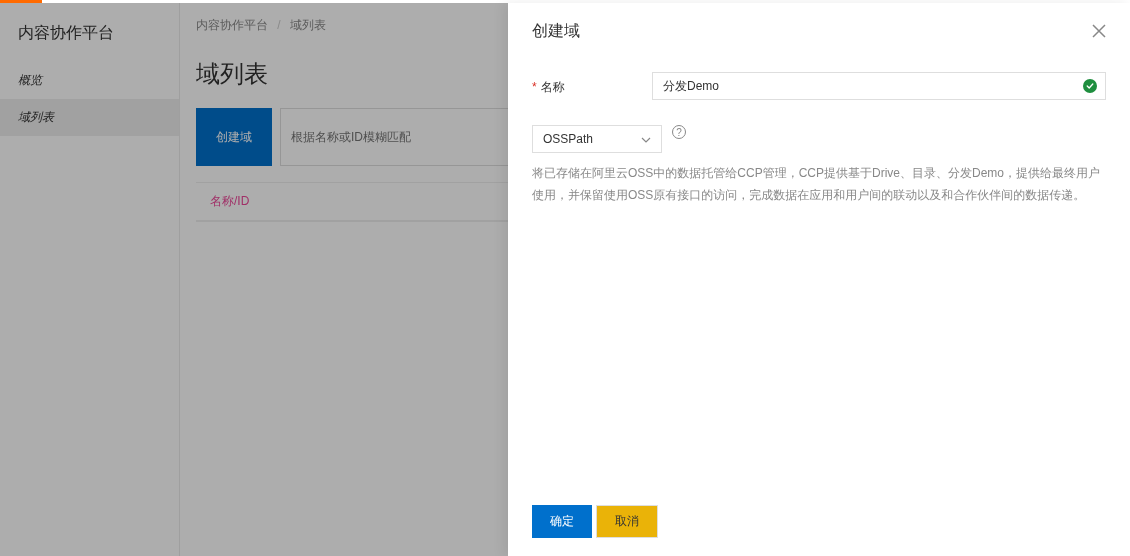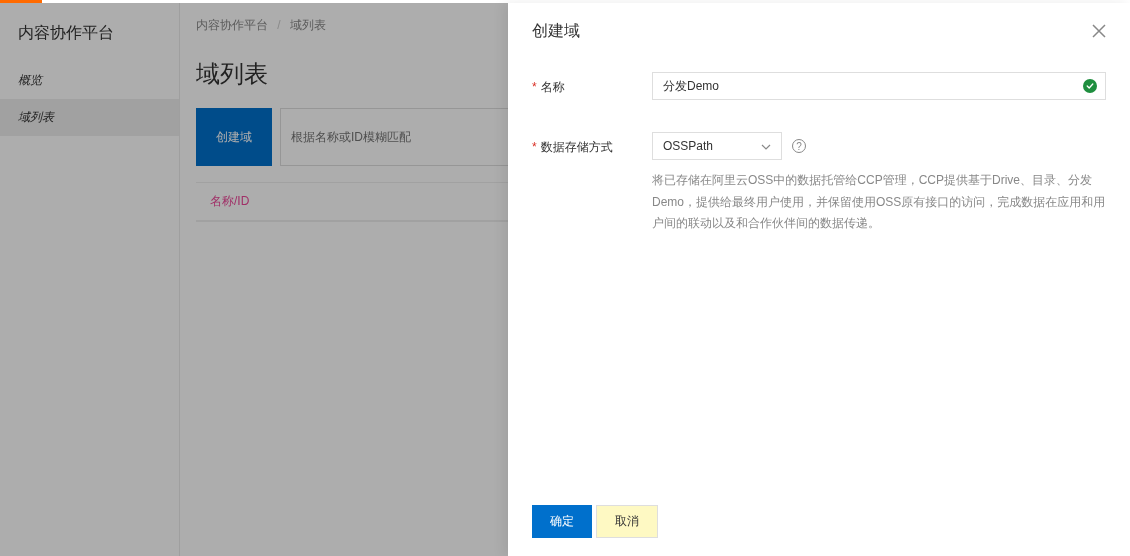--- a/index.html
+++ b/index.html
@@ -132,21 +132,21 @@
       color: #888;
       font-size: 14px;
       line-height: 1;
     }
     .drawer-body {
       flex: 1;
       padding: 18px 24px 0;
     }
     .form-row {
       display: flex;
-      margin-bottom: 32px;
+      margin-bottom: 25px;
     }
     .form-label {
       width: 120px;
       flex-shrink: 0;
       font-size: 12px;
       color: #333;
       padding-top: 7px;
     }
     .form-label .req { color: #d93026; margin-right: 4px; }
     .form-control-wrap { flex: 1; }
@@ -178,21 +178,20 @@
       padding: 8px 10px;
       font-size: 12px;
       color: #333;
       height: 62px;
       resize: none;
       font-family: inherit;
     }
     .textarea::placeholder { color: #aaa; }
     .select-wrap {
       display: flex;
-      align-items: center;
       gap: 10px;
     }
     .select {
       width: 130px;
       border: 1px solid #dedede;
       padding: 6px 10px;
       font-size: 12px;
       color: #333;
       display: flex;
       align-items: center;
@@ -224,21 +223,21 @@
     }
     .btn-confirm {
       background: #0070cc;
       color: #fff;
       border: none;
       padding: 8px 18px;
       font-size: 12px;
       cursor: pointer;
     }
     .btn-cancel {
-      background: #fef9c3;
+      background: #eab308;
       color: #333;
       border: 1px solid #dedede;
       padding: 7px 18px;
       font-size: 12px;
       cursor: pointer;
     }
   </style>
 </head>
 <body>
 
@@ -303,23 +302,20 @@
             <svg width="8" height="8" viewBox="0 0 10 10">
                 <path d="M1.5 5 L4 7.5 L8.5 2.5" stroke="#fff" stroke-width="1.6" fill="none" stroke-linecap="round" stroke-linejoin="round"></path>
               </svg>
           </span>
         </div>
       </div>
     </div>
 
 
     <div class="form-row">
-      <div class="form-label">
-        <span class="req">*</span><span>数据存储方式</span>
-      </div>
       <div class="form-control-wrap">
         <div class="select-wrap">
           <div class="select">
             <span>OSSPath</span>
             <span class="chevron">
               <svg width="10" height="6" viewBox="0 0 10 6">
                   <path d="M1 1 L5 5 L9 1" stroke="#888" stroke-width="1.2" fill="none"></path>
                 </svg>
             </span>
           </div>

